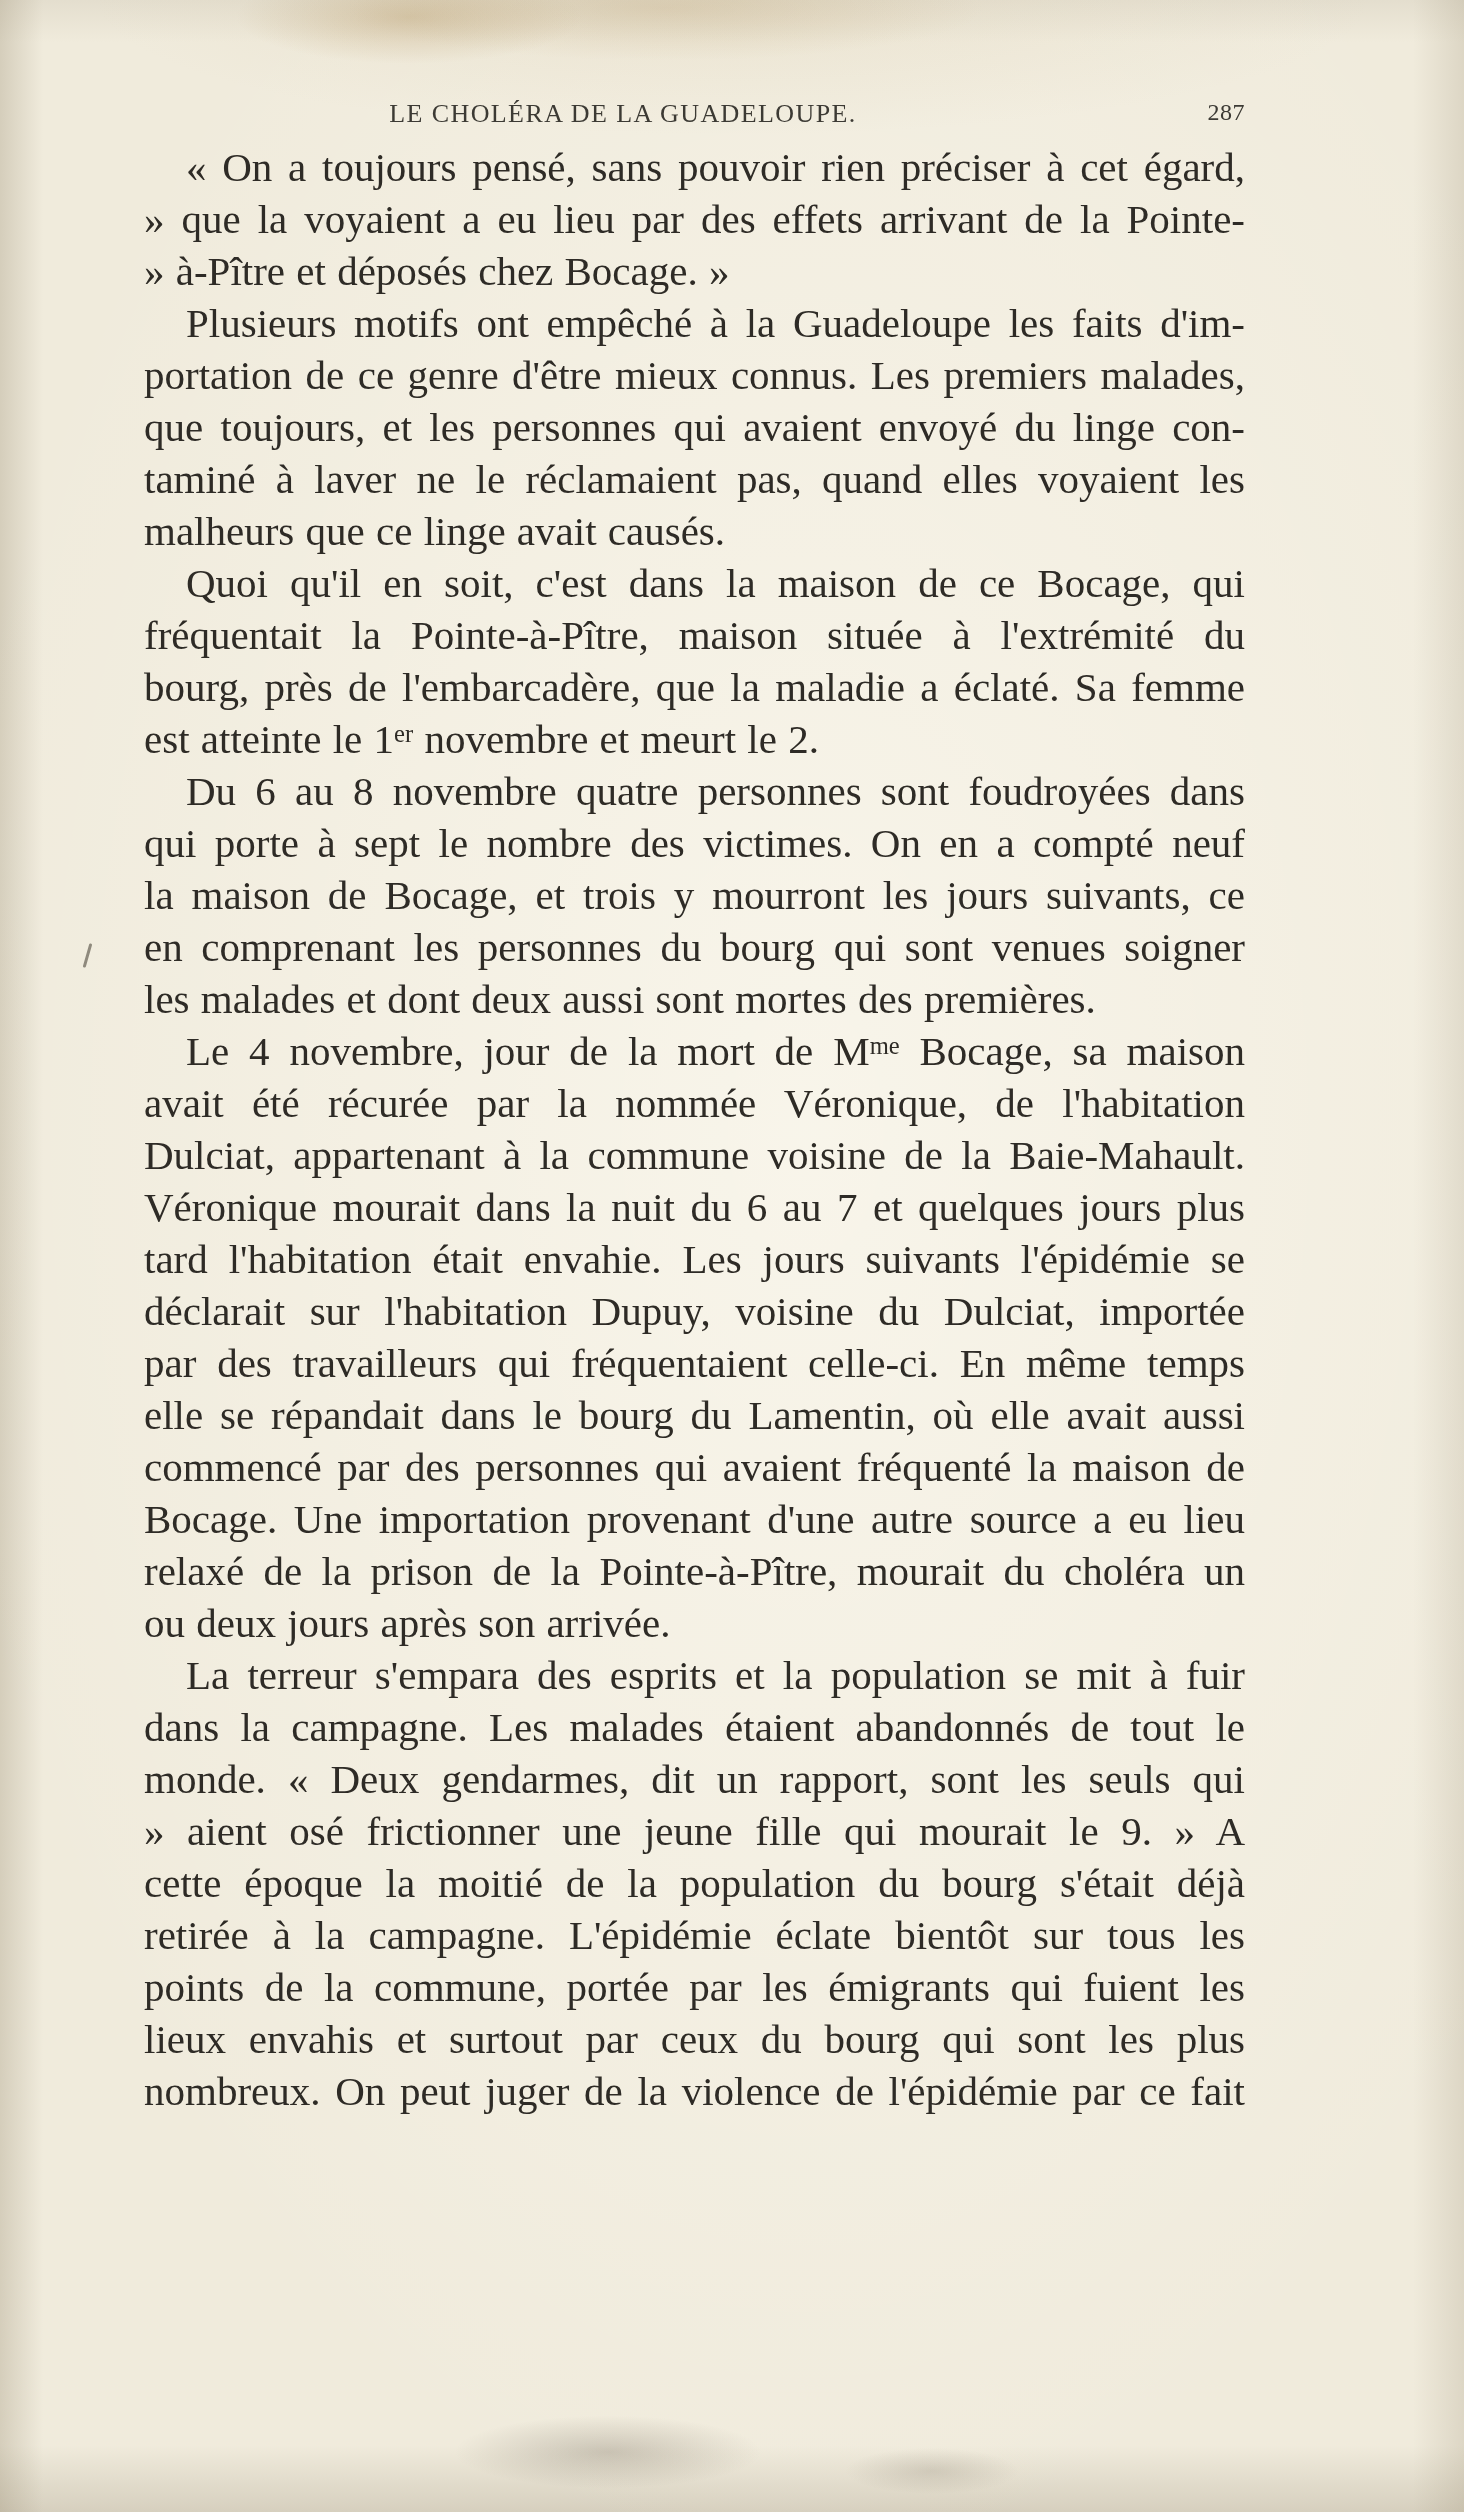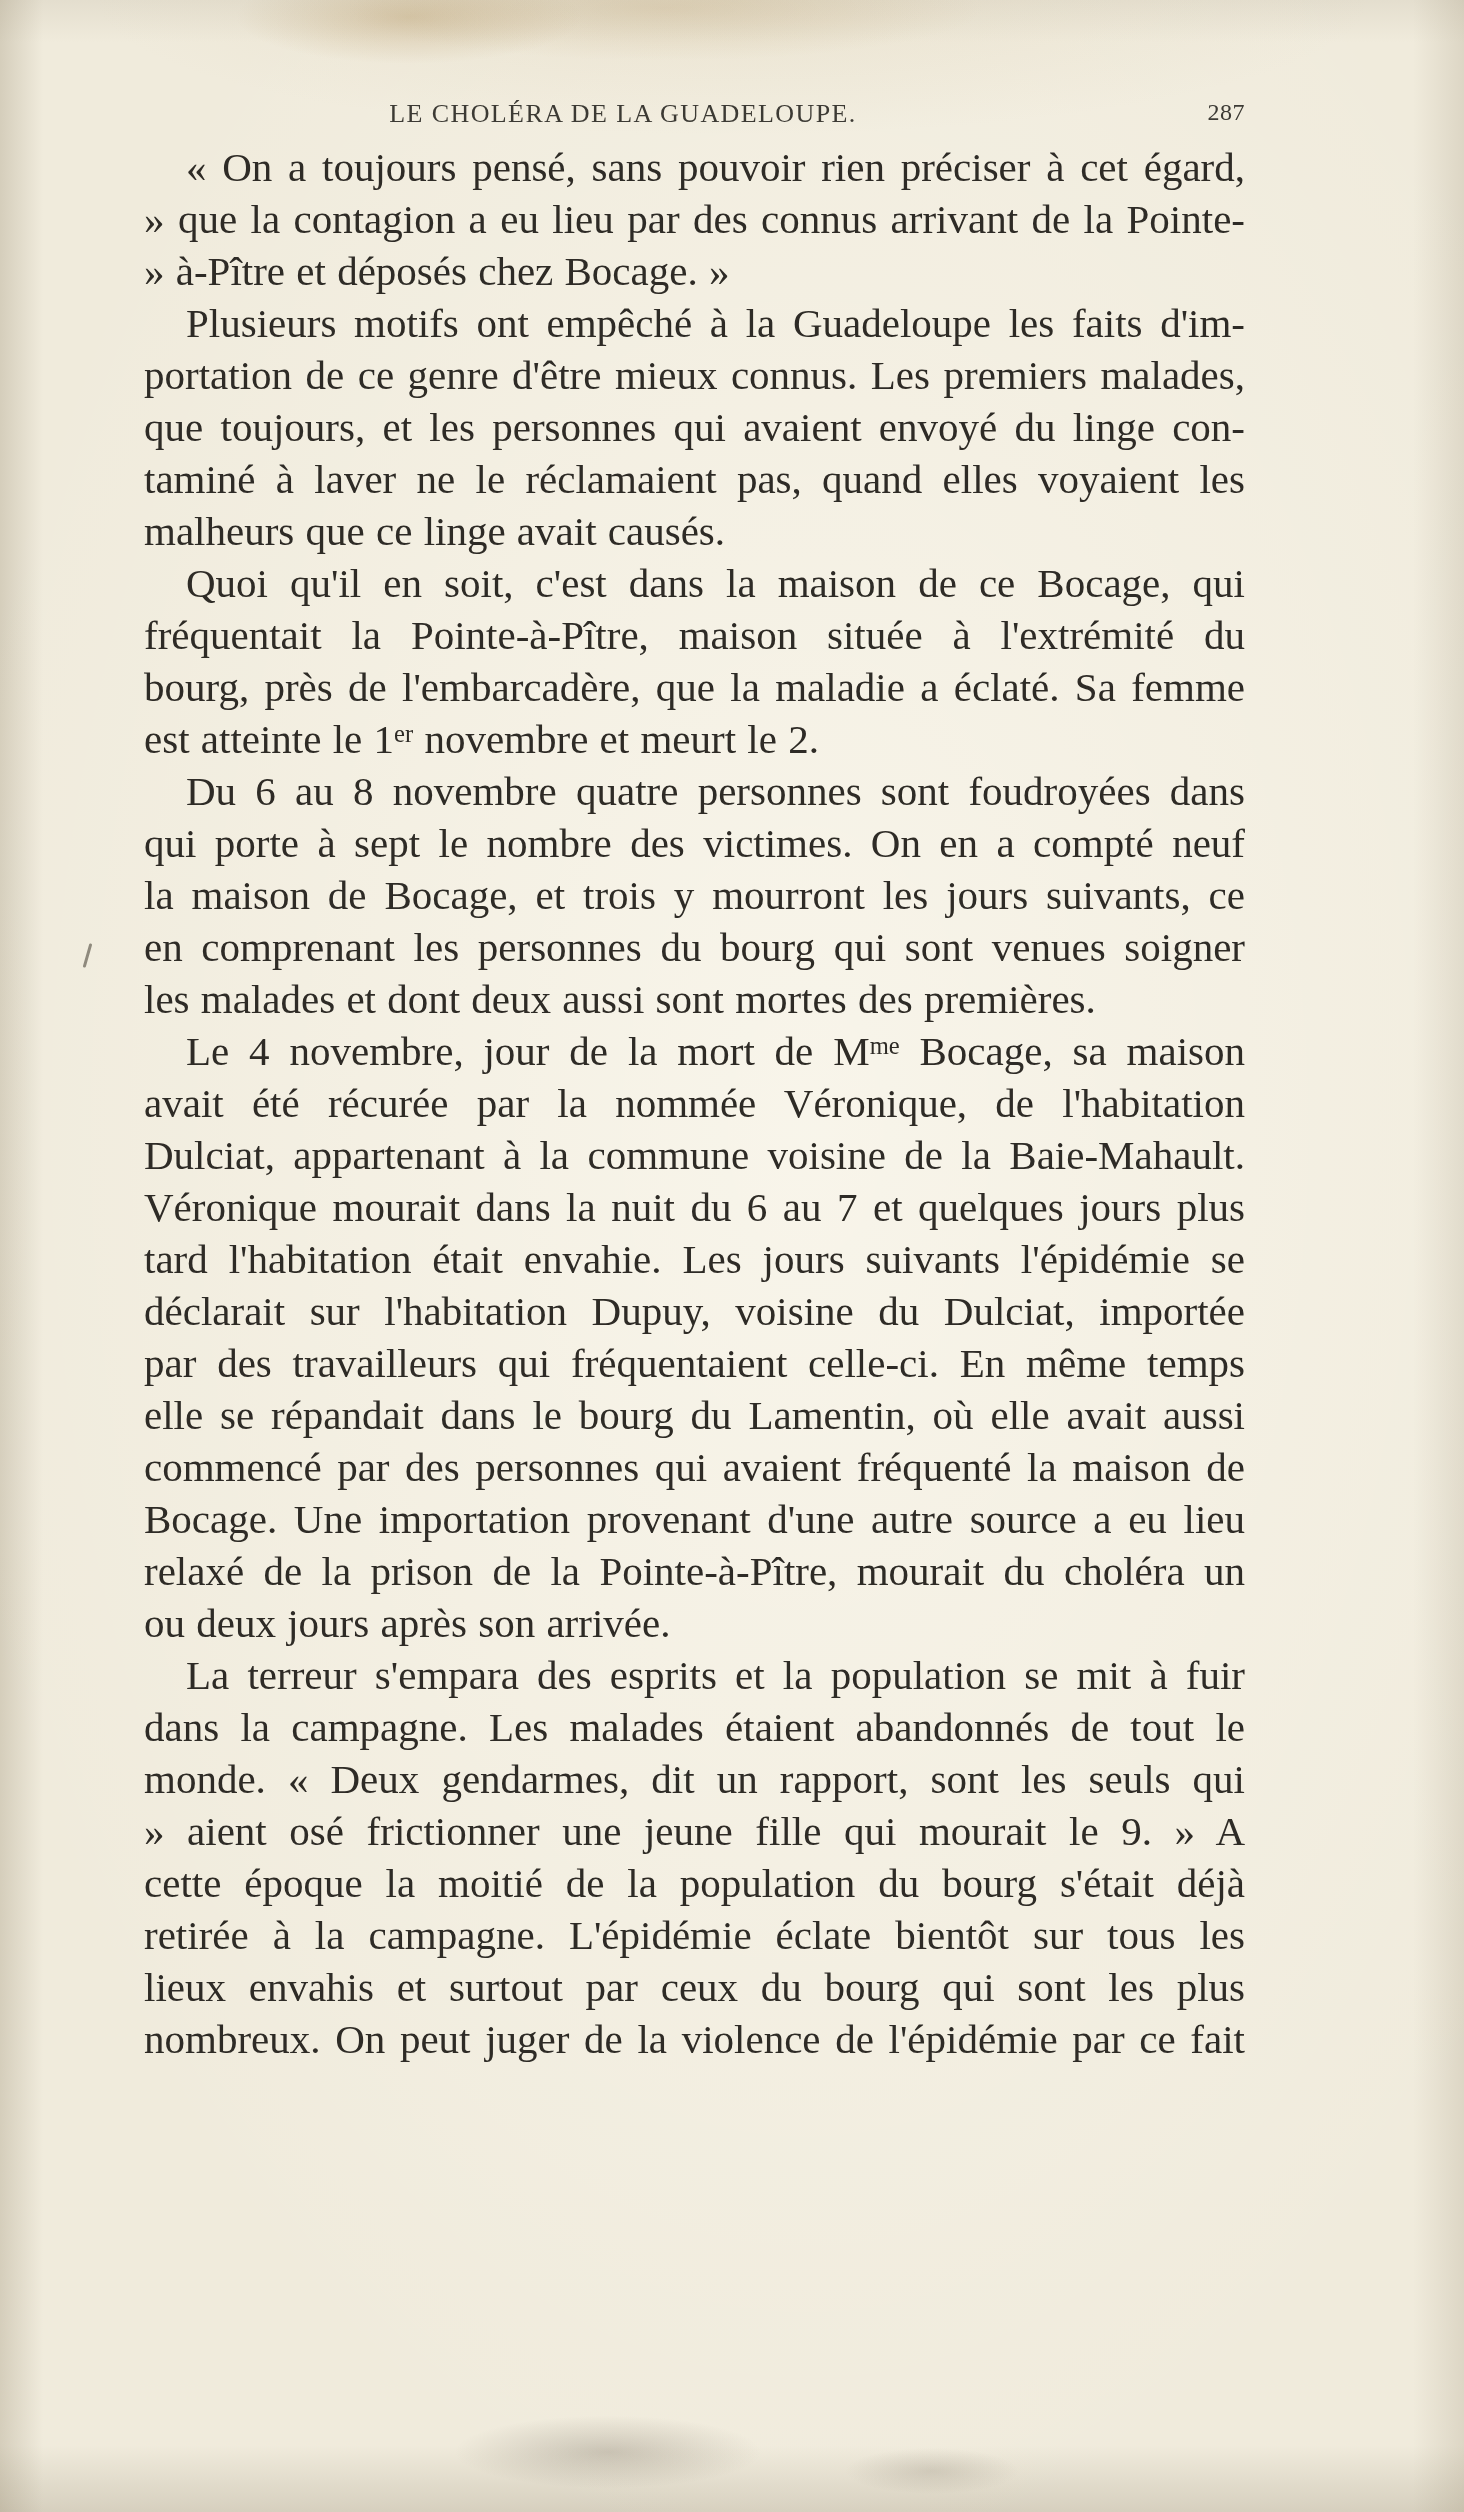--- a/index.html
+++ b/index.html
@@ -76,21 +76,21 @@
 <div class="page">
 
   <div class="running-head">
     <div class="title">LE CHOLÉRA DE LA GUADELOUPE.</div>
     <div class="folio">287</div>
   </div>
 
   <div class="text-block">
       <div class="paragraph">
         <div class="line first">« On a toujours pensé, sans pouvoir rien préciser à cet égard,</div>
-        <div class="line">» que la contagion a eu lieu par des connus arrivant de la Pointe-</div>
+        <div class="line">» que la voyaient a eu lieu par des effets arrivant de la Pointe-</div>
         <div class="line last">» à-Pître et déposés chez Bocage. »</div>
       </div>
       <div class="paragraph">
         <div class="line first">Plusieurs motifs ont empêché à la Guadeloupe les faits d'im-</div>
         <div class="line">portation de ce genre d'être mieux connus. Les premiers malades,</div>
         <div class="line">que toujours, et les personnes qui avaient envoyé du linge con-</div>
         <div class="line">taminé à laver ne le réclamaient pas, quand elles voyaient les</div>
         <div class="line last">malheurs que ce linge avait causés.</div>
       </div>
       <div class="paragraph">
@@ -120,20 +120,21 @@
         <div class="line">relaxé de la prison de la Pointe-à-Pître, mourait du choléra un</div>
         <div class="line last">ou deux jours après son arrivée.</div>
       </div>
       <div class="paragraph">
         <div class="line first">La terreur s'empara des esprits et la population se mit à fuir</div>
         <div class="line">dans la campagne. Les malades étaient abandonnés de tout le</div>
         <div class="line">monde. « Deux gendarmes, dit un rapport, sont les seuls qui</div>
         <div class="line">» aient osé frictionner une jeune fille qui mourait le 9. » A</div>
         <div class="line">cette époque la moitié de la population du bourg s'était déjà</div>
         <div class="line">retirée à la campagne. L'épidémie éclate bientôt sur tous les</div>
+        <div class="line">points de la commune, portée par les émigrants qui fuient les</div>
         <div class="line">lieux envahis et surtout par ceux du bourg qui sont les plus</div>
         <div class="line">nombreux. On peut juger de la violence de l'épidémie par ce fait</div>
       </div>
     </div>
 
   <div class="speck"></div>
 
 </div>
 
 

